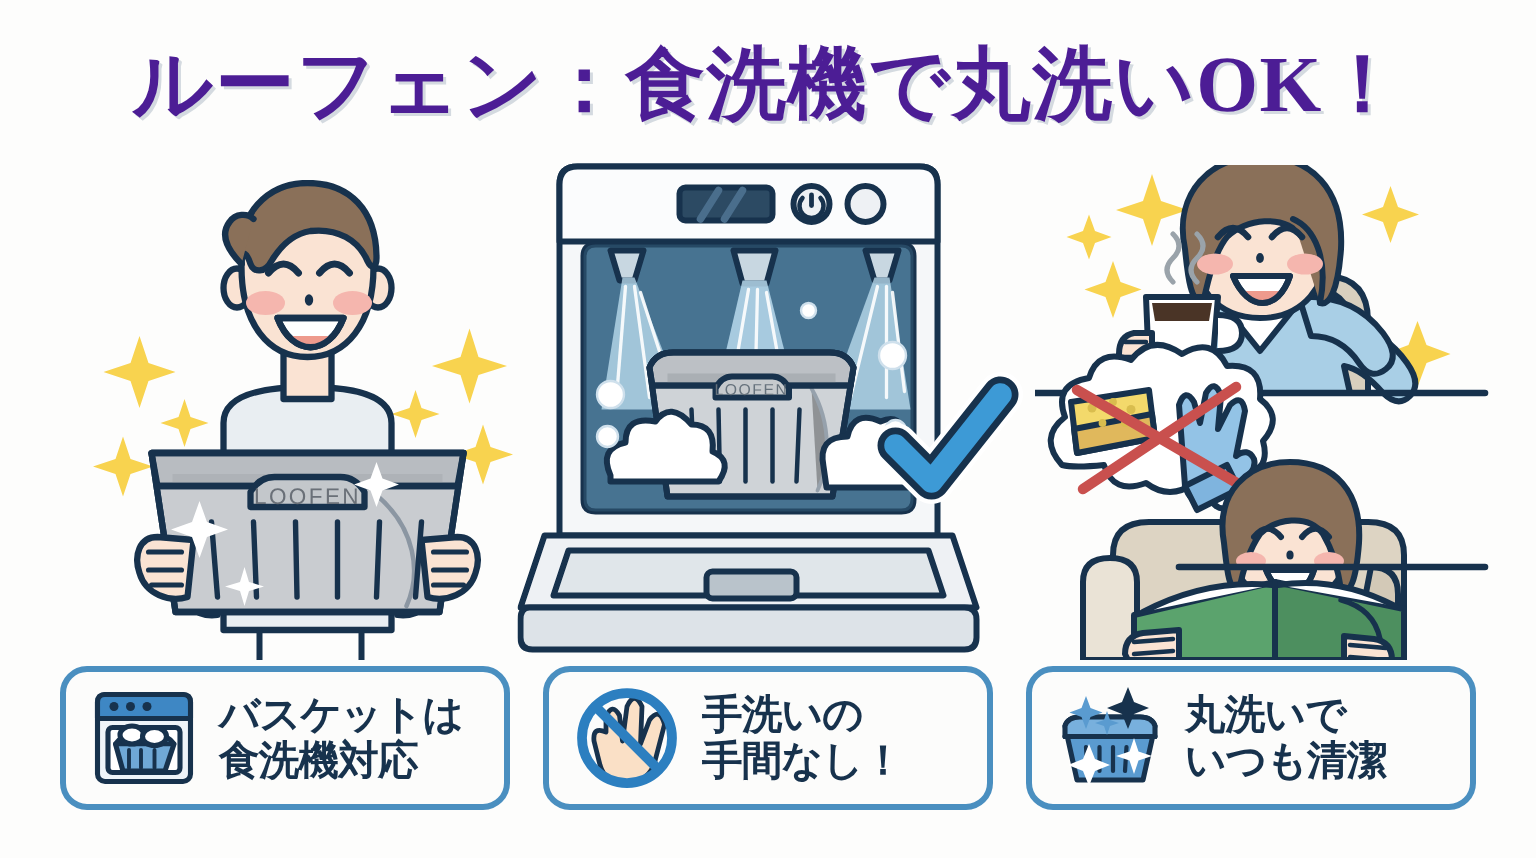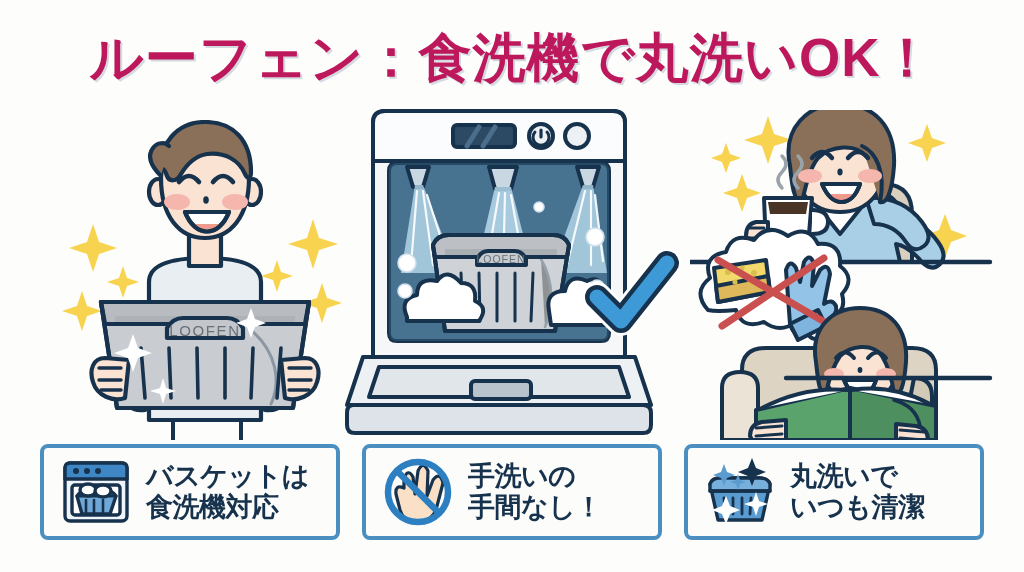--- a/index.html
+++ b/index.html
@@ -17,46 +17,47 @@
 
   
   #title-bar {
     position: absolute;
     top: 30px; left: 0; width: 1024px;
     text-align: center;
   }
   #poster-title {
     font-size: 53px;
     font-weight: bold;
-    color: #be185d;
+    color: #4c1d95;
     letter-spacing: 1px;
     line-height: 1.05;
     text-shadow: 2px 2px 0 rgba(120,140,160,0.30);
     white-space: nowrap;
+    font-family: Liberation Serif, serif;
   }
 
   
   .panel { position: absolute; }
   #panel-left   { left: 55px;  top: 120px; width: 300px; height: 320px; }
   #panel-center { left: 345px; top: 105px; width: 345px; height: 335px; }
   #panel-right  { left: 690px; top: 110px; width: 330px; height: 330px; }
 
   
   #badges {
     position: absolute;
     left: 0; top: 444px;
     width: 1024px; height: 110px;
     display: flex;
     justify-content: center;
     gap: 22px;
   }
   .badge {
     width: 300px; height: 96px;
     border: 4px solid #4a8fc0;
-    border-radius: 8px;
+    border-radius: 18px;
     background: #fcfcfb;
     display: flex;
     align-items: center;
     padding: 0 10px 0 14px;
     gap: 12px;
   }
   .badge-icon { flex: 0 0 auto; width: 76px; height: 76px; }
   .badge-text {
     font-size: 27px;
     font-weight: bold;

